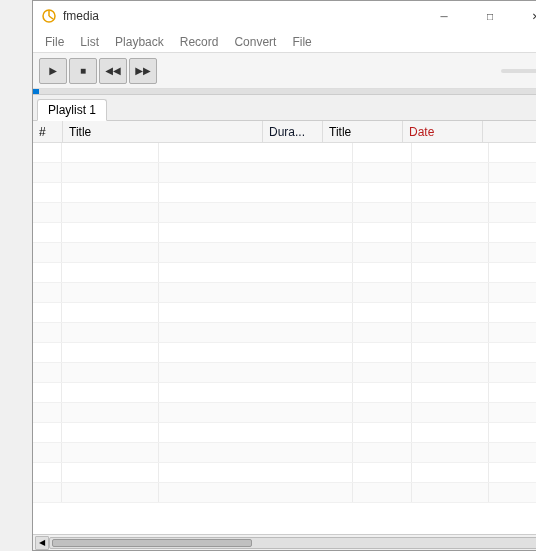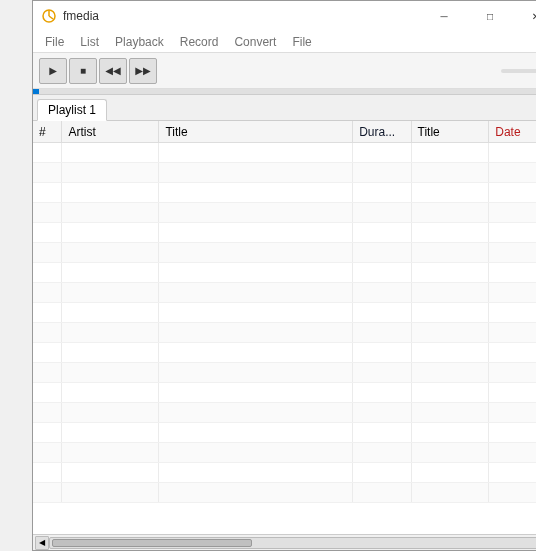--- a/index.html
+++ b/index.html
@@ -350,21 +350,20 @@
     <div class="progress-fill"></div>
   </div>
 
   <div class="tabs-container">
     <div class="tab active">Playlist 1</div>
   </div>
 
   <div class="playlist-container">
     <div class="table-header">
       <div class="table-col col-num">#</div>
-      <div class="table-col col-artist">Artist</div>
       <div class="table-col col-title">Title</div>
       <div class="table-col col-duration">Dura...</div>
       <div class="table-col col-info">Title</div>
       <div class="table-col col-date">Date</div>
     </div>
     <div class="table-body" id="table-body">
     <div class="table-row">
           <div class="table-cell col-num"></div>
           <div class="table-cell col-artist"></div>
           <div class="table-cell col-title"></div>

